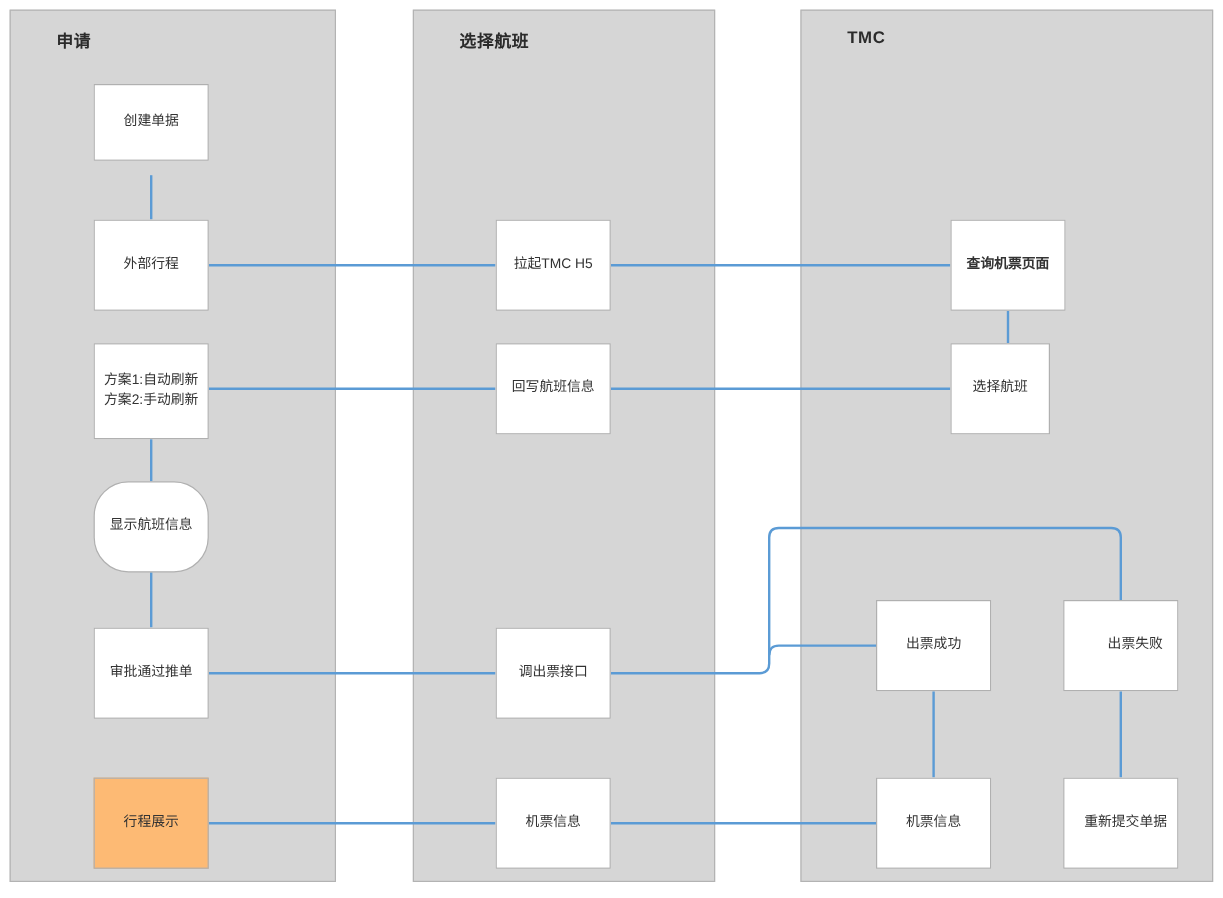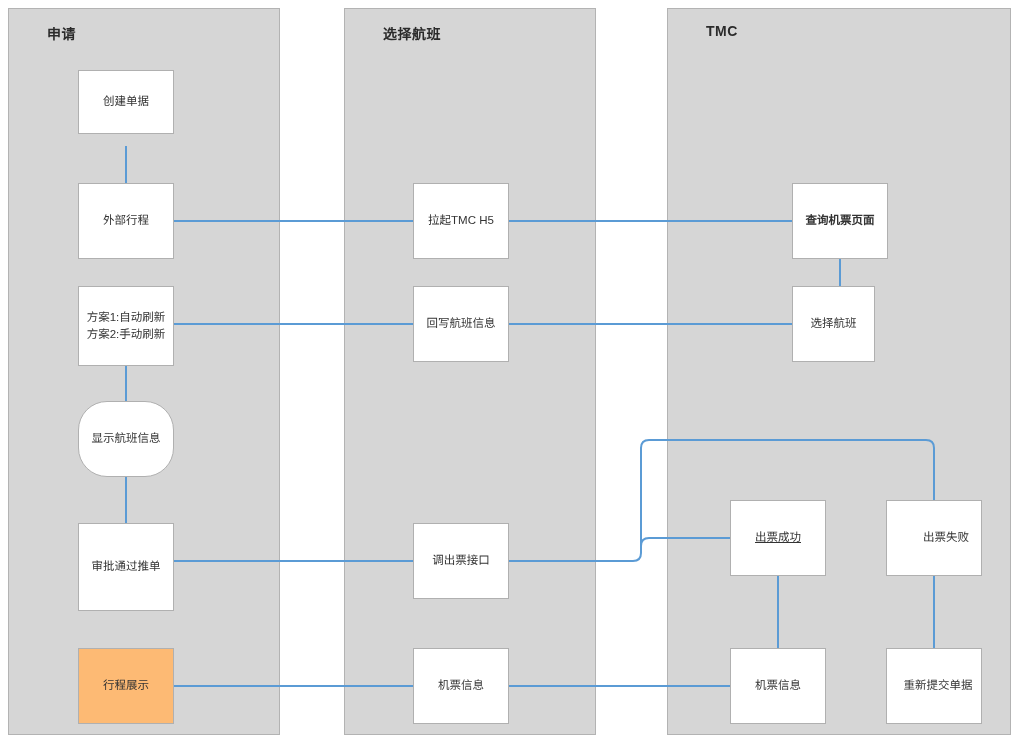--- a/index.html
+++ b/index.html
@@ -93,26 +93,26 @@
       <path d="M934,576 L934,648" fill="none" stroke="#5b9bd5" stroke-width="2" stroke-linecap="butt"></path>
       <path d="M730,686 L509,686" fill="none" stroke="#5b9bd5" stroke-width="2" stroke-linecap="butt"></path>
       <path d="M413,686 L174,686" fill="none" stroke="#5b9bd5" stroke-width="2" stroke-linecap="butt"></path>
     </svg>
   <div id="nodes-layer">
       <div class="node" style="left: 78px; top: 70px; width: 96px; height: 64px; background: rgb(255, 255, 255); border-color: rgb(176, 176, 176); color: rgb(51, 51, 51);">创建单据</div>
       <div class="node" style="left: 78px; top: 183px; width: 96px; height: 76px; background: rgb(255, 255, 255); border-color: rgb(176, 176, 176); color: rgb(51, 51, 51);">外部行程</div>
       <div class="node" style="left: 78px; top: 286px; width: 96px; height: 80px; background: rgb(255, 255, 255); border-color: rgb(176, 176, 176); color: rgb(51, 51, 51);">方案1:自动刷新
 方案2:手动刷新</div>
       <div class="node" style="left: 78px; top: 401px; width: 96px; height: 76px; background: rgb(255, 255, 255); border-color: rgb(176, 176, 176); color: rgb(51, 51, 51); border-radius: 29px;">显示航班信息</div>
-      <div class="node" style="left: 78px; top: 523px; width: 96px; height: 88px; background: rgb(255, 255, 255); border-color: rgb(176, 176, 176); color: rgb(51, 51, 51);">审批通过推单</div>
+      <div class="node" style="left: 78px; top: 523px; width: 96px; height: 76px; background: rgb(255, 255, 255); border-color: rgb(176, 176, 176); color: rgb(51, 51, 51);">审批通过推单</div>
       <div class="node" style="left: 78px; top: 648px; width: 96px; height: 76px; background: #fdba74; border-color: rgb(176, 176, 176); color: rgb(51, 51, 51);">行程展示</div>
       <div class="node" style="left: 413px; top: 183px; width: 96px; height: 76px; background: rgb(255, 255, 255); border-color: rgb(176, 176, 176); color: rgb(51, 51, 51);">拉起TMC H5</div>
       <div class="node" style="left: 413px; top: 286px; width: 96px; height: 76px; background: rgb(255, 255, 255); border-color: rgb(176, 176, 176); color: rgb(51, 51, 51);">回写航班信息</div>
       <div class="node" style="left: 413px; top: 523px; width: 96px; height: 76px; background: rgb(255, 255, 255); border-color: rgb(176, 176, 176); color: rgb(51, 51, 51);">调出票接口</div>
       <div class="node" style="left: 413px; top: 648px; width: 96px; height: 76px; background: rgb(255, 255, 255); border-color: rgb(176, 176, 176); color: rgb(51, 51, 51);">机票信息</div>
       <div class="node" style="left: 792px; top: 183px; width: 96px; height: 76px; background: rgb(255, 255, 255); border-color: rgb(176, 176, 176); color: rgb(51, 51, 51); font-weight: bold;">查询机票页面</div>
       <div class="node" style="left: 792px; top: 286px; width: 83px; height: 76px; background: rgb(255, 255, 255); border-color: rgb(176, 176, 176); color: rgb(51, 51, 51);">选择航班</div>
-      <div class="node" style="left: 730px; top: 500px; width: 96px; height: 76px; background: rgb(255, 255, 255); border-color: rgb(176, 176, 176); color: rgb(51, 51, 51); text-decoration: underline;">出票成功</div>
+      <div class="node" style="left: 730px; top: 500px; width: 96px; height: 76px; background: rgb(255, 255, 255); border-color: rgb(176, 176, 176); color: rgb(51, 51, 51);">出票成功</div>
       <div class="node" style="left: 886px; top: 500px; width: 96px; height: 76px; background: rgb(255, 255, 255); border-color: rgb(176, 176, 176); color: rgb(51, 51, 51); padding-left: 28px;">出票失败</div>
       <div class="node" style="left: 730px; top: 648px; width: 96px; height: 76px; background: rgb(255, 255, 255); border-color: rgb(176, 176, 176); color: rgb(51, 51, 51);">机票信息</div>
       <div class="node" style="left: 886px; top: 648px; width: 96px; height: 76px; background: rgb(255, 255, 255); border-color: rgb(176, 176, 176); color: rgb(51, 51, 51); padding-left: 12px;">重新提交单据</div>
     </div>
 </div>
 
 </body></html>

